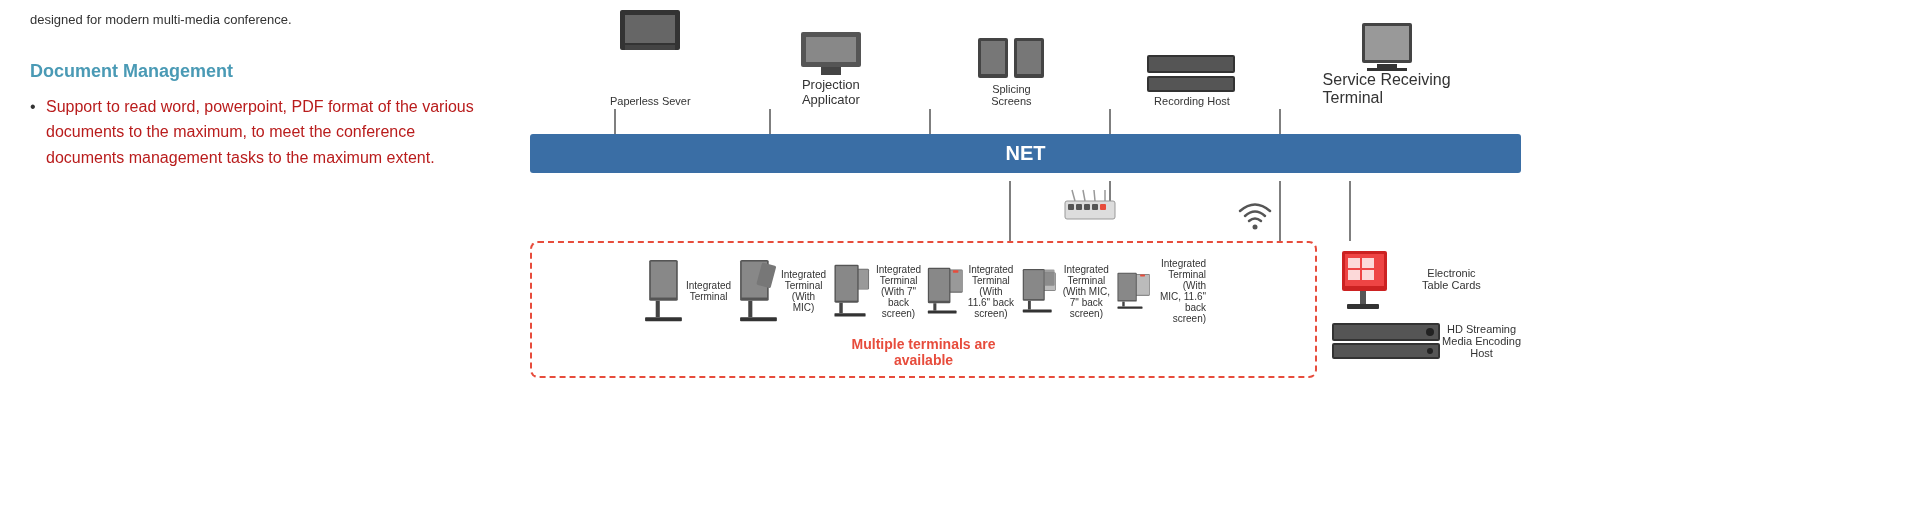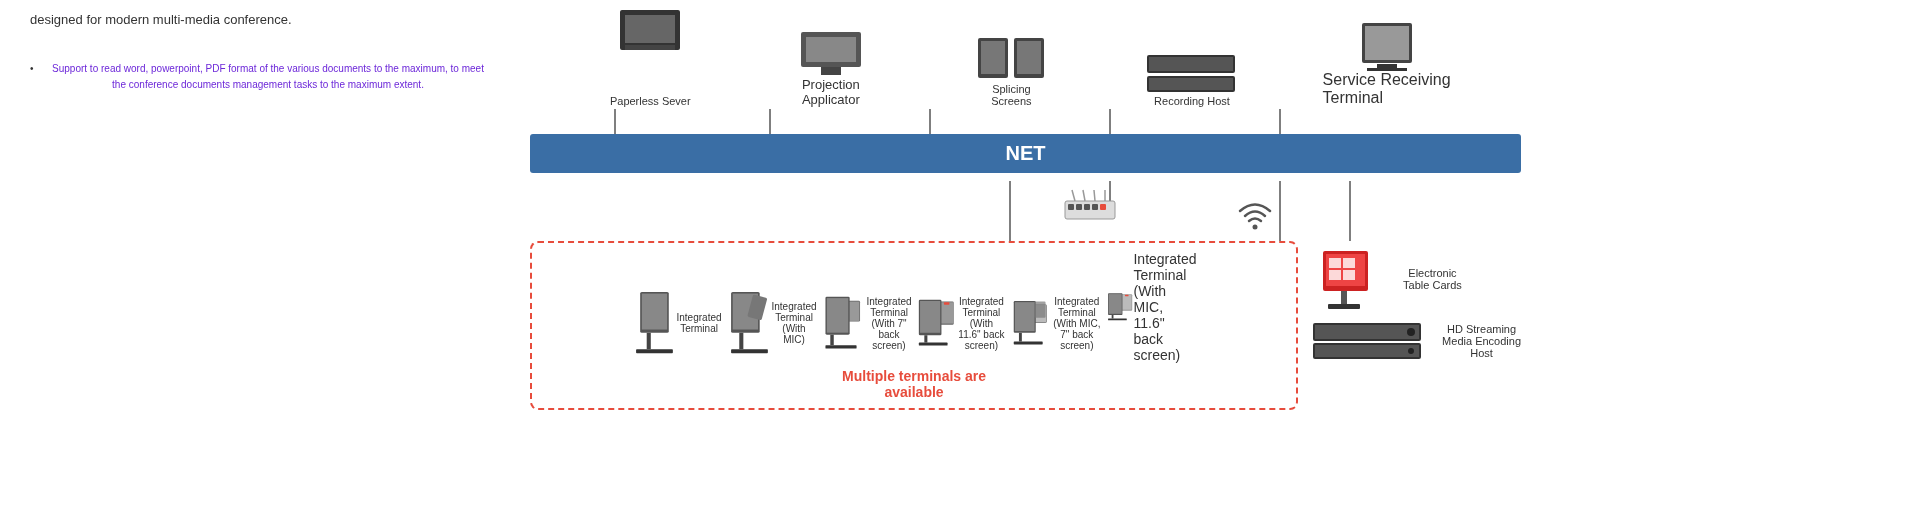--- a/index.html
+++ b/index.html
@@ -41,25 +41,24 @@
     }
 
     .left-panel .bullet-list {
       list-style: none;
       padding: 0;
     }
 
     .left-panel .bullet-list li {
       position: relative;
       padding-left: 16px;
-      color: #6d28d9;
-      font-size: 10px;
+      color: #b91c1c;
+      font-size: 16px;
       line-height: 1.6;
       margin-bottom: 6px;
-      text-align: center;
     }
 
     .left-panel .bullet-list li::before {
       content: '•';
       position: absolute;
       left: 0;
       color: #333;
     }
 
     .device-item {
@@ -129,20 +128,21 @@
     }
   </style>
 </head>
 <body>
 
 <div class="main-container">
 
   <div class="left-panel">
     <p class="intro-text">designed for modern multi-media conference.</p>
     <br>
+    <div class="section-title">Document Management</div>
     <ul class="bullet-list">
       <li>Support to read word, powerpoint, PDF format of the various documents to the maximum, to meet the conference documents management tasks to the maximum extent.</li>
     </ul>
   </div>
 
   <div style="flex:1; padding: 5px 15px 0 10px; display:flex; flex-direction:column;">
 
     <div style="display:flex; justify-content:space-around; align-items:flex-end; padding:0 30px; margin-bottom:2px;">
 
       <div class="device-item">
@@ -321,21 +321,21 @@
               <rect x="40" y="5" width="30" height="45" rx="2" fill="#666"></rect>
               <rect x="41" y="6" width="28" height="42" fill="#bbb"></rect>
 
               <rect x="50" y="6" width="10" height="4" rx="1" fill="#e74c3c"></rect>
 
               <rect x="3" y="2" width="40" height="60" rx="2" fill="#555"></rect>
               <rect x="5" y="4" width="36" height="55" fill="#888"></rect>
               <rect x="13" y="62" width="5" height="10" fill="#444"></rect>
               <rect x="3" y="72" width="52" height="5" rx="1" fill="#333"></rect>
             </svg>
-            <div style="font-size:14px; text-align:left;">Integrated Terminal (With<br>MIC, 11.6" back screen)</div>
+            <div style="font-size:10px; text-align:right;">Integrated Terminal (With<br>MIC, 11.6" back screen)</div>
           </div>
 
         </div>
         <div class="multiple-text" style="white-space:pre-line;">Multiple terminals are
 available</div>
       </div>
 
       <div style="display:flex; flex-direction:column; gap:10px; padding-top:5px;">
 
         <div class="right-device-item">
@@ -357,20 +357,20 @@
 
         <div class="right-device-item">
           <svg width="110" height="40" viewBox="0 0 110 40">
             <rect x="0" y="2" width="108" height="18" rx="2" fill="#333"></rect>
             <rect x="2" y="4" width="104" height="14" fill="#555"></rect>
             <circle cx="98" cy="11" r="4" fill="#222"></circle>
             <rect x="0" y="22" width="108" height="16" rx="2" fill="#333"></rect>
             <rect x="2" y="24" width="104" height="12" fill="#555"></rect>
             <circle cx="98" cy="30" r="3" fill="#222"></circle>
           </svg>
-          <div style="font-size:11px; text-align:center;margin-left:19px;">HD Streaming<br>Media Encoding<br>Host</div>
+          <div style="font-size:11px; text-align:center;">HD Streaming<br>Media Encoding<br>Host</div>
         </div>
 
       </div>
     </div>
 
   </div>
 </div>
 
 </body></html>

